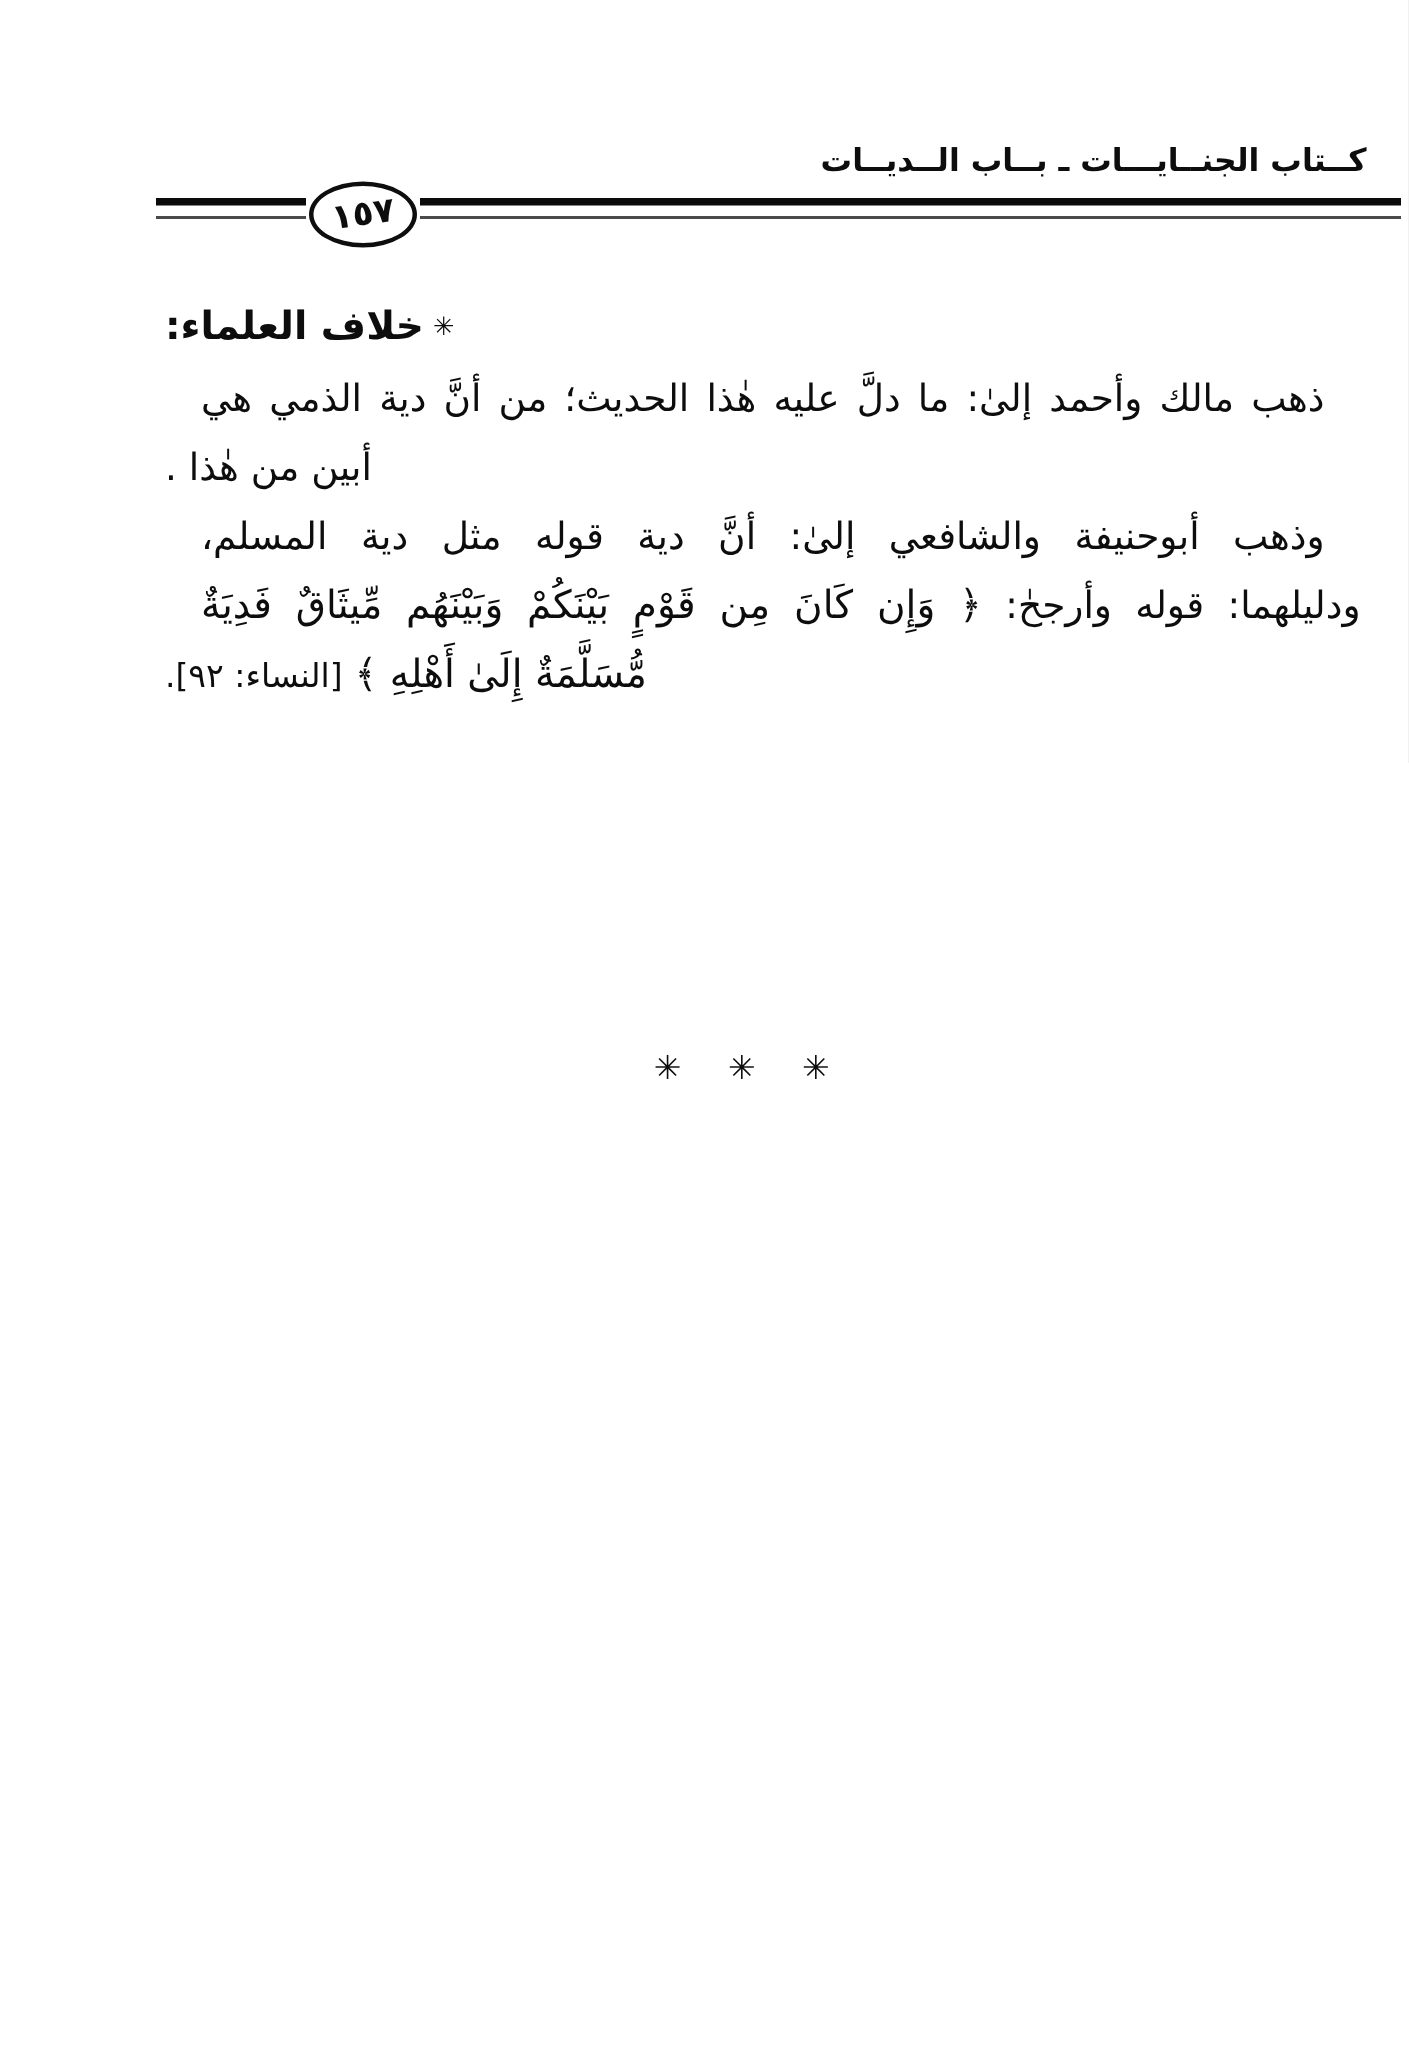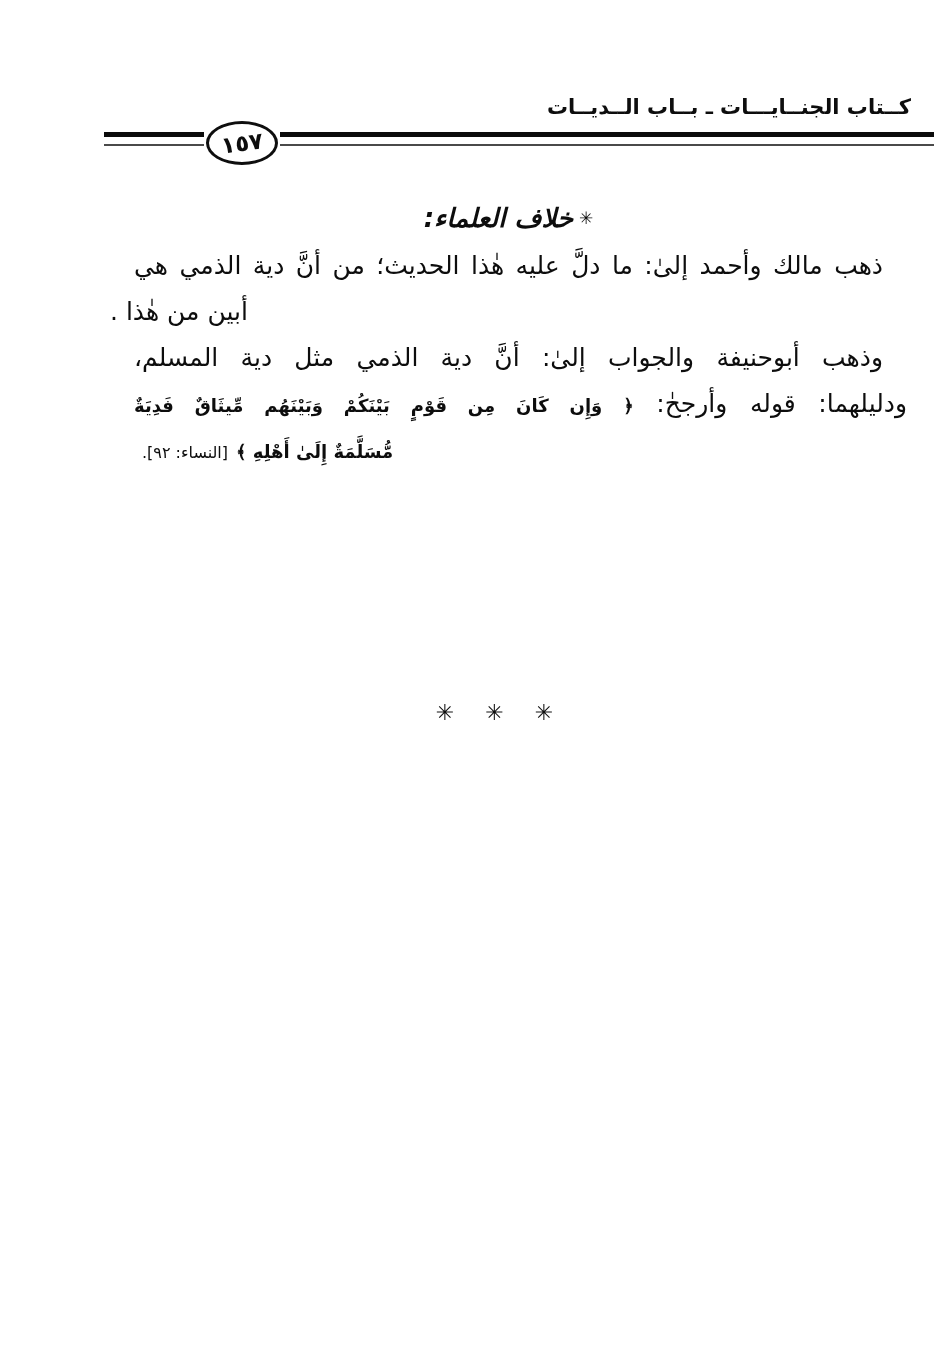--- a/index.html
+++ b/index.html
@@ -68,44 +68,42 @@
     right: 32px;
     left: 110px;
     direction: rtl;
     font-size: 25px;
   }
   .heading {
     height: 47px;
     line-height: 44px;
     font-weight: bold;
     font-size: 26px;
-    text-align: center;
-    font-style: italic;
+    text-align: left;
   }
   .heading .marker {
     font-size: 17px;
     vertical-align: 3px;
     margin-left: 6px;
   }
   .bline {
     height: 46px;
     line-height: 46px;
     overflow: visible;
   }
   .bline.just { text-align: justify; text-align-last: justify; margin-left: 24px; }
   .bline.end  { text-align: left; }
   .bline.first { text-indent: 24px; }
 
   .verse {
-    font-weight: bold;
-    font-size: 18px;
+    font-weight: normal;
+    font-size: 26px;
   }
   .verse-ref {
-    font-size: 16px;
-    margin-left: 32px;
+    font-size: 22px;
   }
 
   
   .footer-marks {
     position: absolute;
     top: 700px;
     left: 0;
     right: 0;
     display: flex;
     justify-content: center;
@@ -140,21 +138,21 @@
 
   <div class="body-text">
 
     <div class="heading">
       <span class="marker">✳</span><span>خلاف العلماء:</span>
     </div>
 
     <div class="bline just first">ذهب مالك وأحمد إلىٰ: ما دلَّ عليه هٰذا الحديث؛ من أنَّ دية الذمي هي</div>
     <div class="bline end">أبين من هٰذا .</div>
 
-    <div class="bline just first">وذهب أبوحنيفة والجواب إلىٰ: أنَّ دية الذمي مثل دية المسلم،</div>
+    <div class="bline just first">وذهب أبوحنيفة والشافعي إلىٰ: أنَّ دية قوله مثل دية المسلم،</div>
     <div class="bline just">
       <span>ودليلهما: قوله وأرجحٰ: </span><span class="verse">﴿ وَإِن كَانَ مِن قَوْمٍ بَيْنَكُمْ وَبَيْنَهُم مِّيثَاقٌ فَدِيَةٌ</span>
     </div>
     <div class="bline end">
       <span class="verse">مُّسَلَّمَةٌ إِلَىٰ أَهْلِهِ ﴾</span>
       <span class="verse-ref">[النساء: ٩٢].</span>
     </div>
 
 
   </div>

